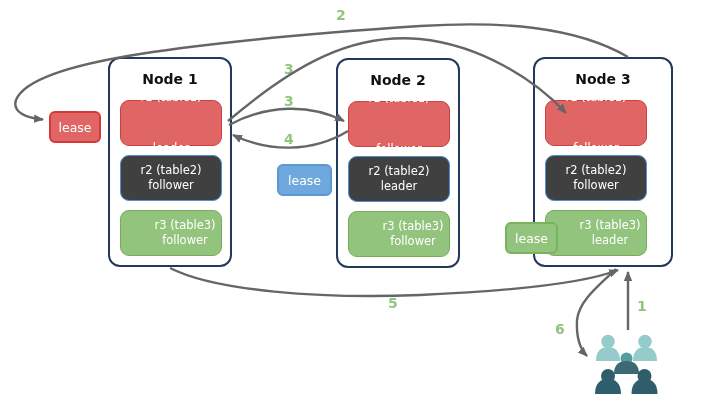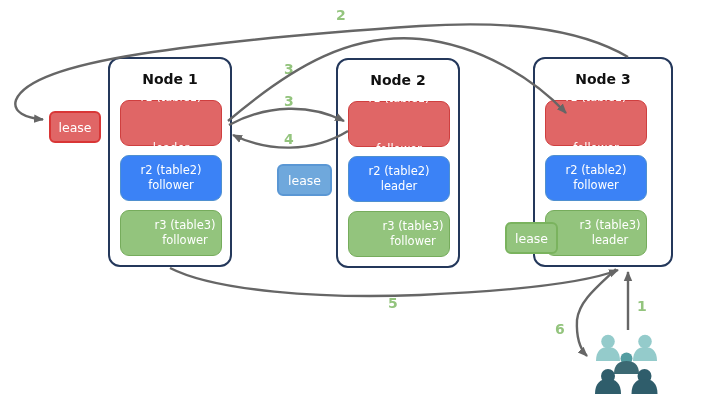--- a/index.html
+++ b/index.html
@@ -14,21 +14,21 @@
   .node-title{
     text-align:center;margin-top:12px;font-weight:bold;font-size:14px;color:#111111;
   }
   .replica{
     position:absolute;left:10px;width:102px;height:46px;box-sizing:border-box;
     border-radius:9px;color:#ffffff;font-size:11.5px;line-height:1.3;
     display:flex;flex-direction:column;align-items:center;justify-content:center;
     text-align:center;
   }
   .replica.red{background:#e06666;border:1.5px solid #cf3f3f;gap:36px;}
-  .replica.blue{background:#3b82f6;border:1.5px solid #4f90cf;}
+  .replica.blue{background:#404040;border:1.5px solid #4f90cf;}
   .replica.green{background:#93c47d;border:1.5px solid #76ac5c;padding-left:28px;}
   .pos0{top:41px;} .pos1{top:96px;} .pos2{top:151px;}
   .lease{
     position:absolute;height:32px;box-sizing:border-box;border-radius:6px;
     color:#ffffff;font-size:12.5px;display:flex;align-items:center;justify-content:center;
     z-index:3;
   }
   .lease.red{left:49px;top:111px;width:52px;background:#e06666;border:2px solid #d93636;}
   .lease.blue{left:277px;top:164px;width:55px;background:#6fa8dc;border:2px solid #5a97d4;}
   .lease.green{left:505px;top:222px;width:53px;background:#93c47d;border:2px solid #7ab35e;}

